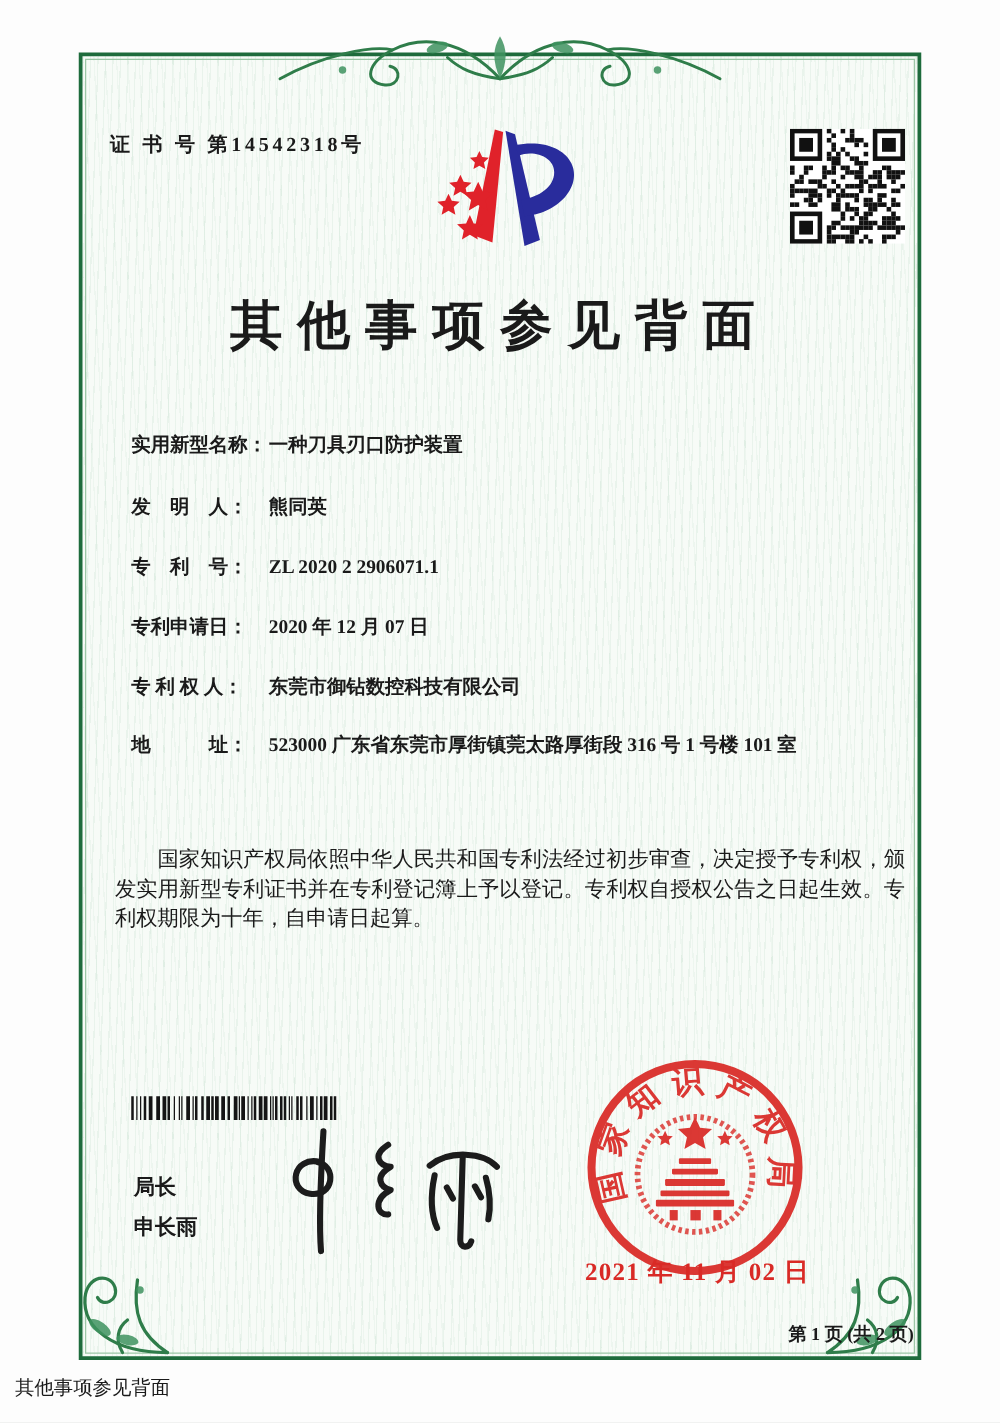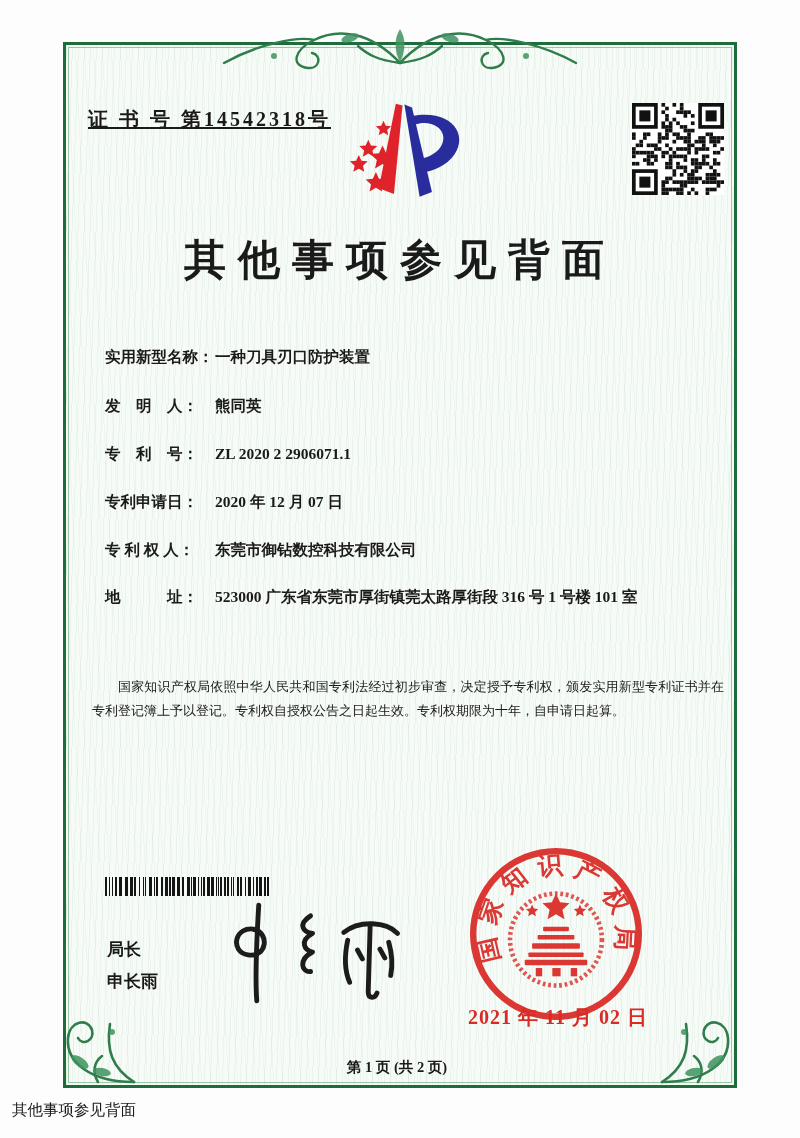--- a/index.html
+++ b/index.html
@@ -6,35 +6,35 @@
   .page{position:relative;width:800px;height:1138px;background:#fdfdfd;overflow:hidden;
         font-family:"Liberation Serif","DejaVu Serif",serif;color:#1a1a1a;}
   .frame{position:absolute;left:63px;top:42px;width:668px;height:1040px;
          border:3px solid #1e6b3c;
          background:
            repeating-linear-gradient(92deg, rgba(110,175,135,0.10) 0 1px, rgba(255,255,255,0) 1px 6px),
            repeating-linear-gradient(87deg, rgba(110,175,135,0.07) 0 1px, rgba(255,255,255,0) 1px 9px),
            #f7fbf7;}
   .frame::after{content:"";position:absolute;inset:2px;border:1px solid #9cc6a6;pointer-events:none;}
   .abs{position:absolute;}
-  .cert-no{left:88px;top:106px;font-size:20px;font-weight:700;letter-spacing:3px;text-decoration:underline;}
+  .cert-no{left:88px;top:106px;font-size:16px;font-weight:700;letter-spacing:3px;}
   .title{left:0;top:232px;width:100%;text-align:center;font-size:42px;font-weight:700;letter-spacing:12px;}
   .row{left:105px;width:620px;display:flex;font-size:15.5px;font-weight:700;line-height:1.55;}
   .row .lbl{flex:0 0 110px;white-space:nowrap;}
   .row .val{flex:1;max-width:460px;}
   .grant-row{left:105px;width:620px;display:flex;font-size:15.5px;font-weight:700;}
   .grant-row .pair2{margin-left:42px;}
-  .para{left:92px;width:632px;font-size:13px;line-height:23.6px;text-indent:2em;
-        text-align:justify;font-weight:400;font-family:Liberation Mono, monospace;}
+  .para{left:92px;width:632px;font-size:17px;line-height:23.6px;text-indent:2em;
+        text-align:justify;font-weight:400;}
   .barcode{left:105px;top:877px;width:202px;height:19px;display:flex;align-items:stretch;}
   .barcode i{background:#151515;}
   .barcode u{background:transparent;}
   .sig-title{left:107px;top:938px;font-size:17px;font-weight:700;}
   .sig-name{left:107px;top:970px;font-size:17px;font-weight:700;}
-  .pageno{left:63px;top:1058px;width:668px;text-align:center;font-size:14.5px;font-weight:600;}
+  .pageno{left:63px;top:1058px;width:668px;text-align:right;font-size:14.5px;font-weight:600;}
   .backnote{left:0;top:1100px;width:100%;font-size:15.5px;font-weight:400;padding-left:12px;}
   .seal-date{left:468px;top:1004px;width:180px;text-align:center;font-size:20px;font-weight:700;
              color:#d92a26;letter-spacing:1px;}
   .qr{left:632px;top:103px;width:92px;height:92px;}
   .logo{left:336px;top:90px;width:152px;height:128px;}
   .seal{left:464px;top:842px;width:184px;height:184px;opacity:.93;}
   .signature{left:205px;top:898px;width:215px;height:108px;}
   .orn-top{left:218px;top:22px;width:364px;height:54px;}
   .orn-bl{left:50px;top:1006px;width:88px;height:88px;}
   .orn-br{left:658px;top:1006px;width:88px;height:88px;}

